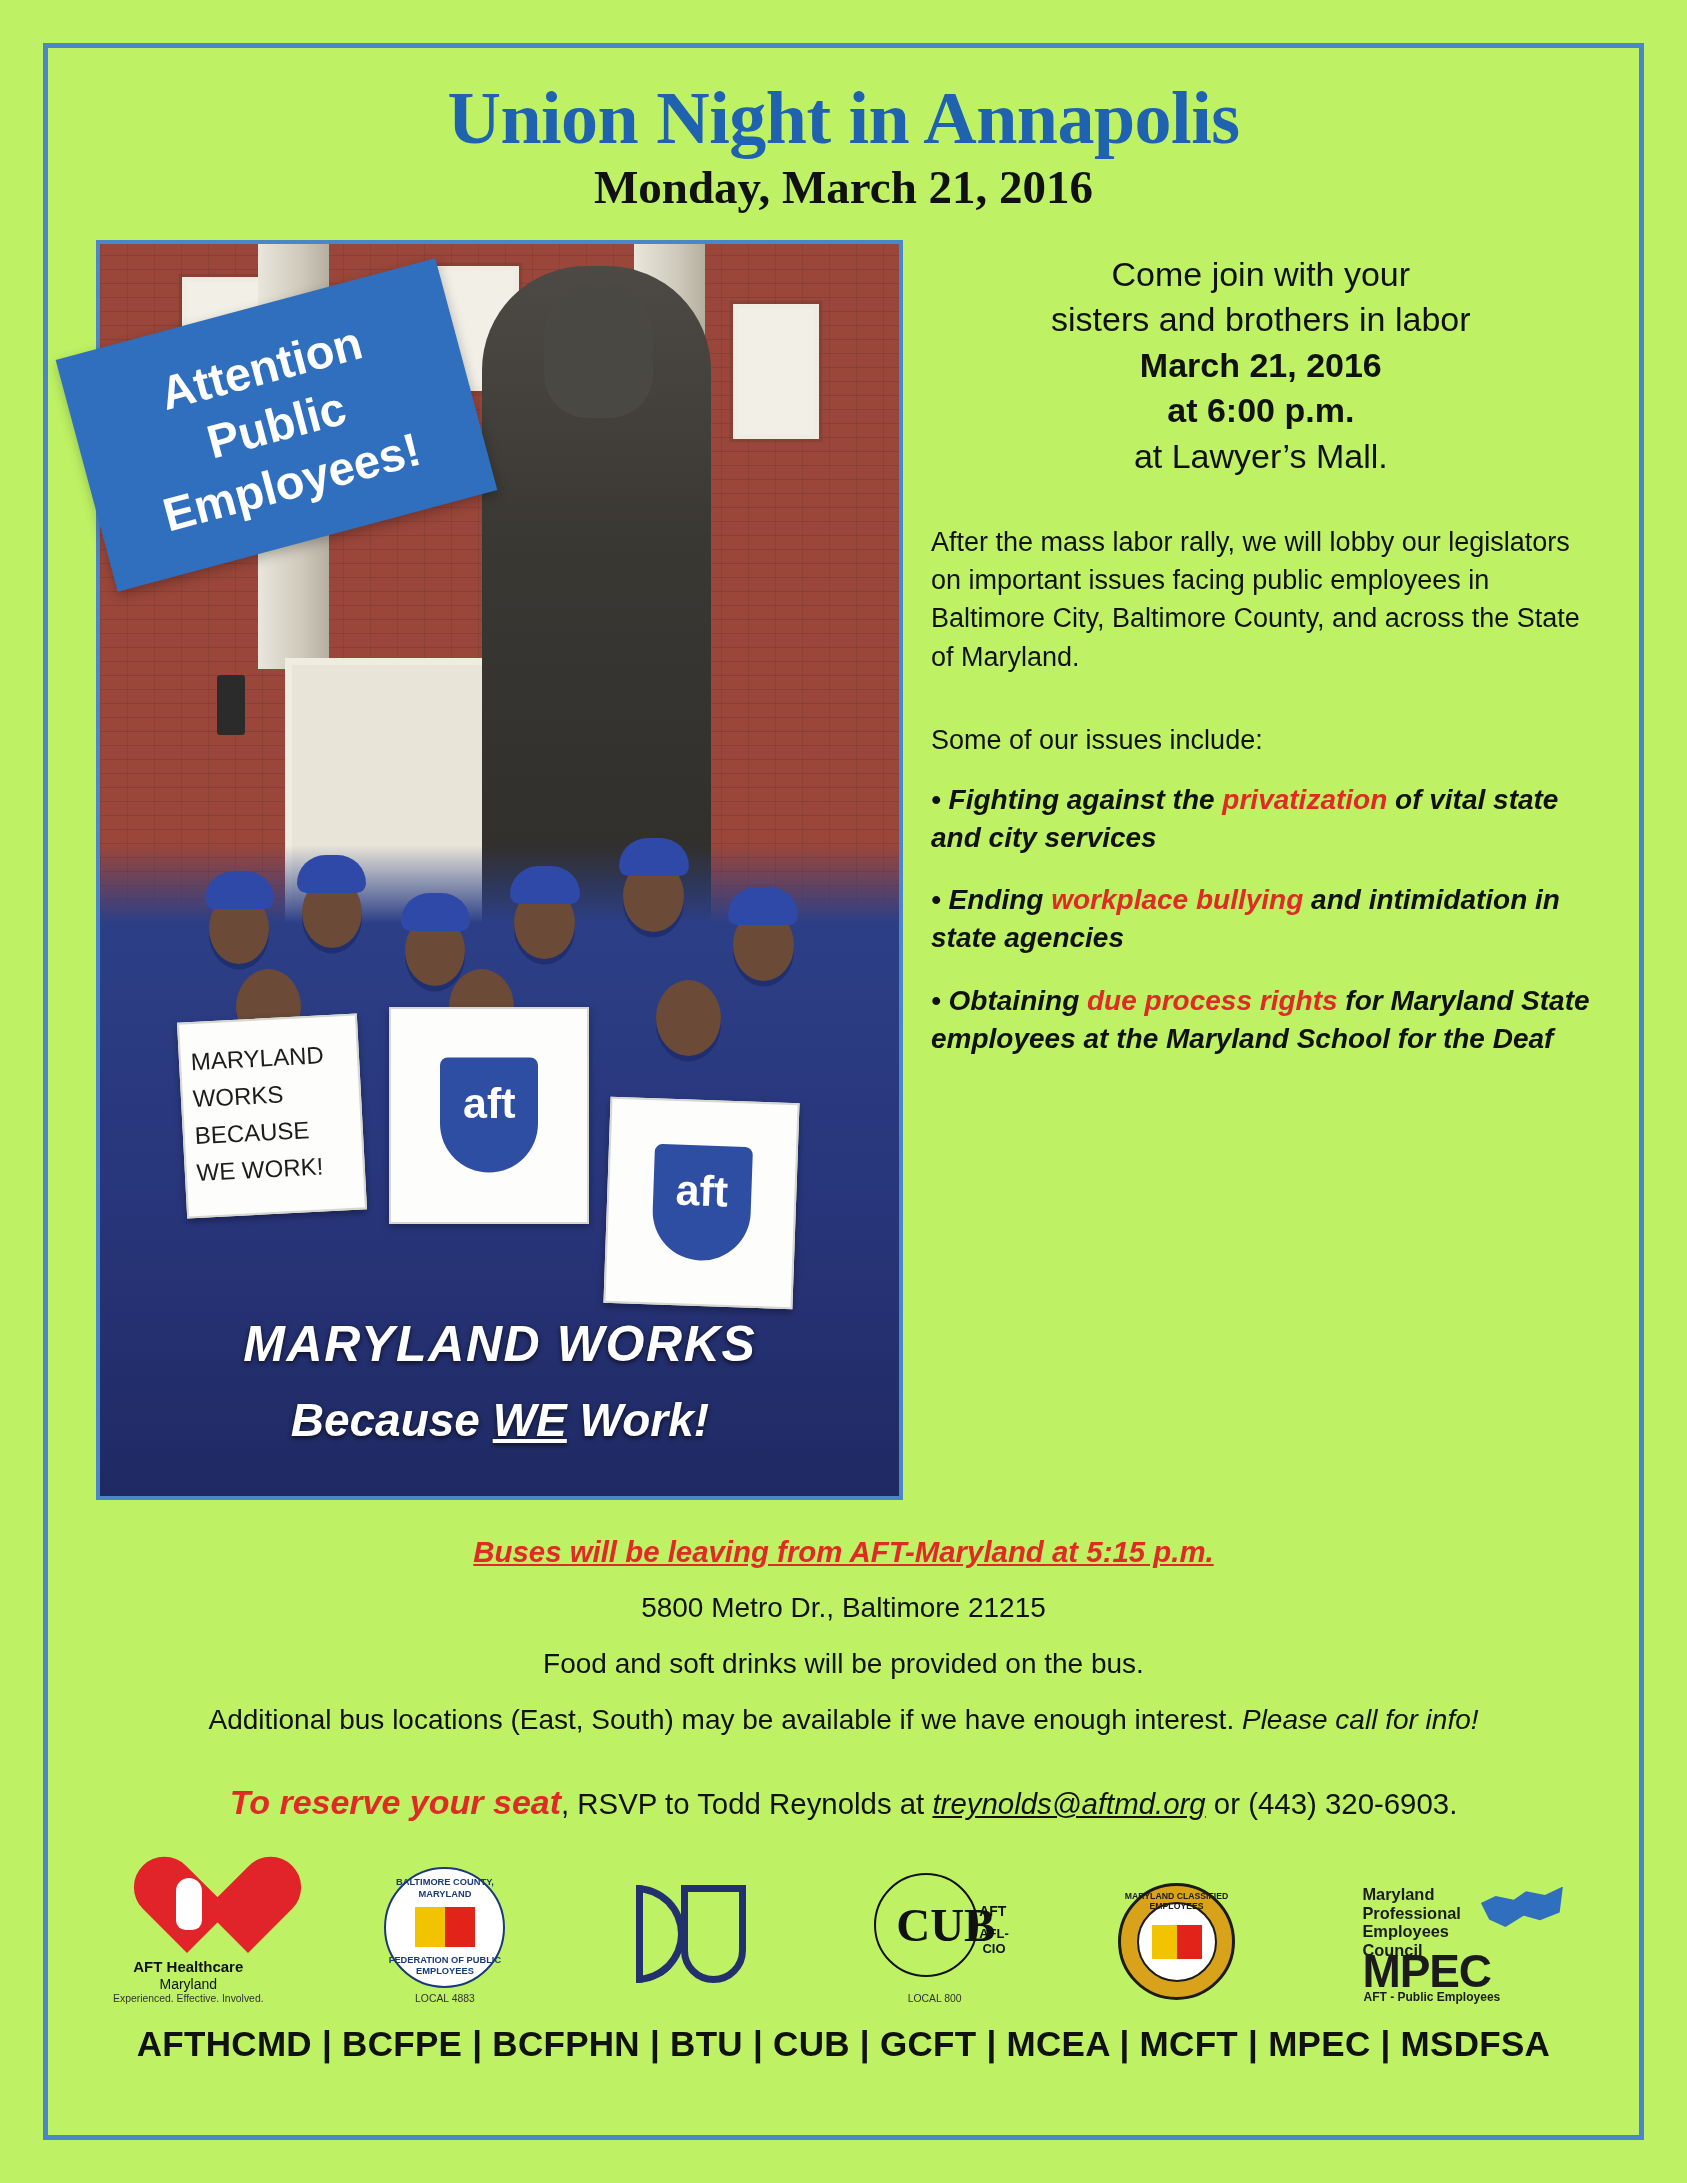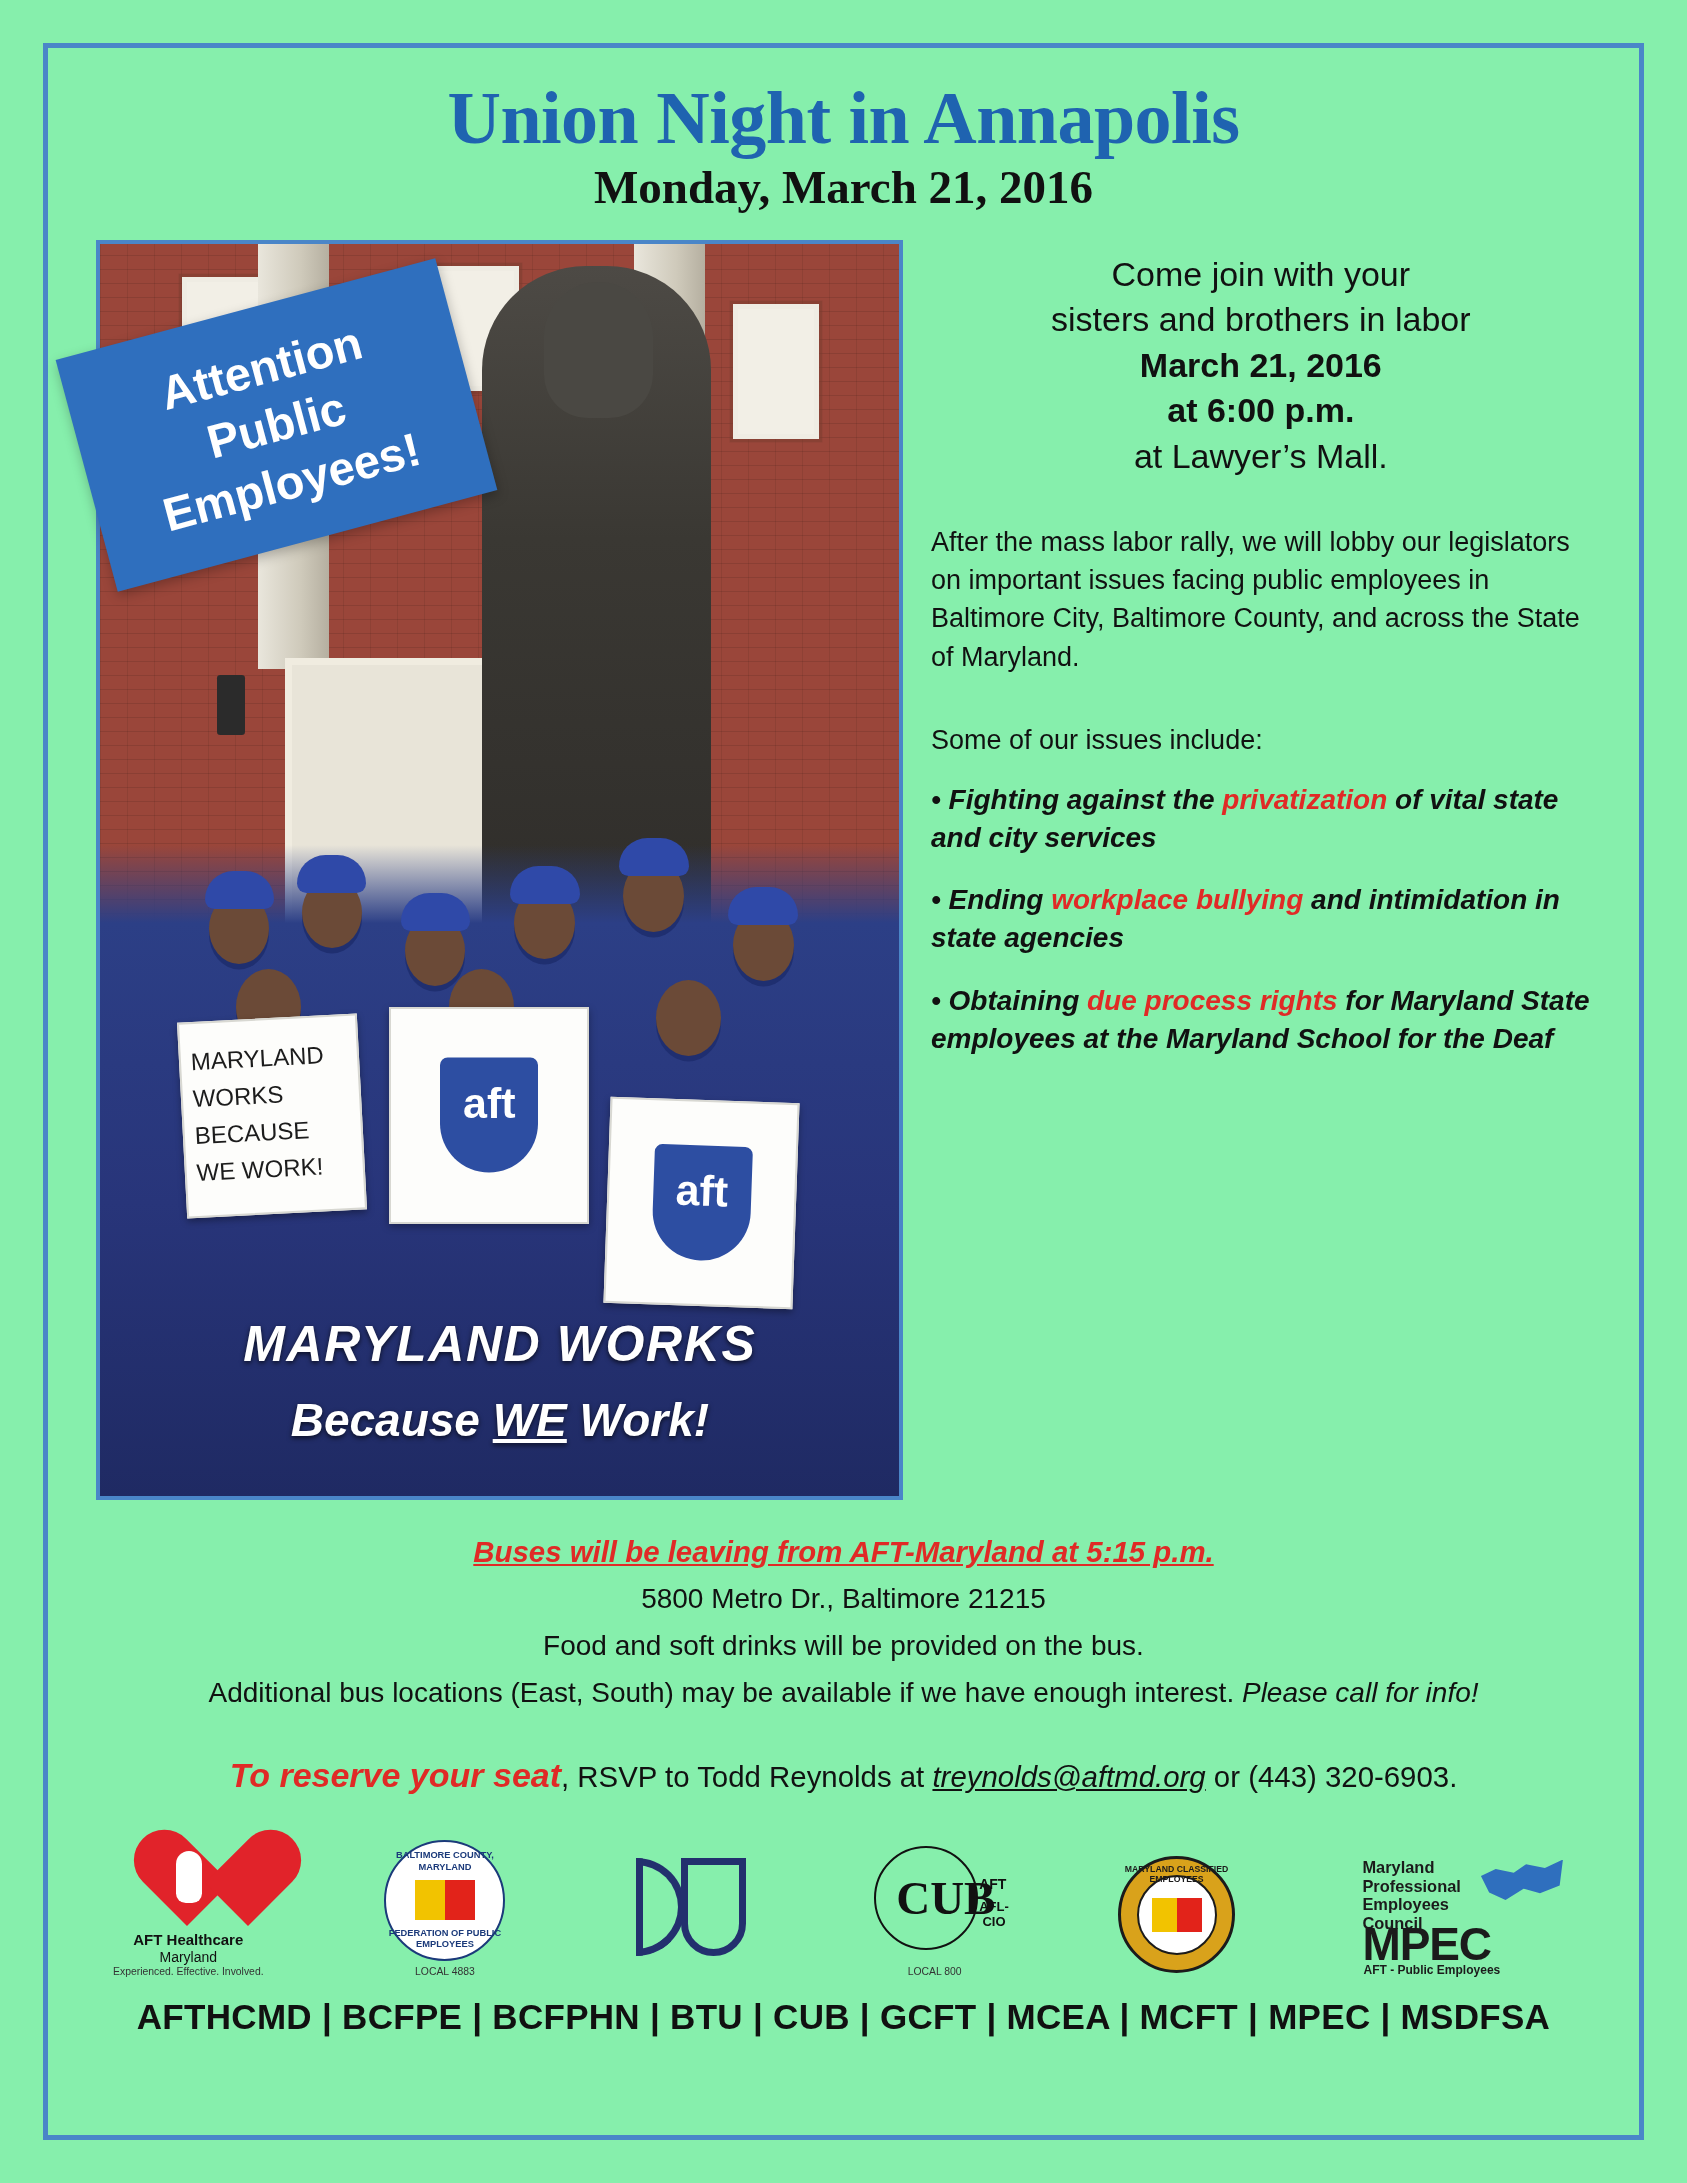--- a/index.html
+++ b/index.html
@@ -12,21 +12,21 @@
     height: 2183px;
     font-family: "Liberation Sans", sans-serif;
     color: #000;
     -webkit-font-smoothing: antialiased;
   }
   .page {
     position: relative;
     width: 1687px;
     height: 2183px;
     box-sizing: border-box;
-    background: #86efac;
+    background: #bef264;
     padding: 43px 43px;
   }
   .outer-border {
     position: absolute;
     left: 43px;
     top: 43px;
     right: 43px;
     bottom: 43px;
     border: 5.5px solid #4a86c8;
     box-sizing: border-box;
@@ -260,21 +260,21 @@
     font-style: italic;
     font-weight: bold;
     text-decoration: underline;
     font-size: 29.4px;
     line-height: 1.3;
   }
   .bus-line {
     font-size: 28px;
     line-height: 1.36;
     color: #111;
-    margin-top: 9px;
+    margin-top: 18px;
   }
   .bus-line i { font-style: italic; }
 
   .rsvp {
     text-align: center;
     margin-top: 41px;
     font-size: 29.4px;
     line-height: 1.3;
     color: #111;
   }

